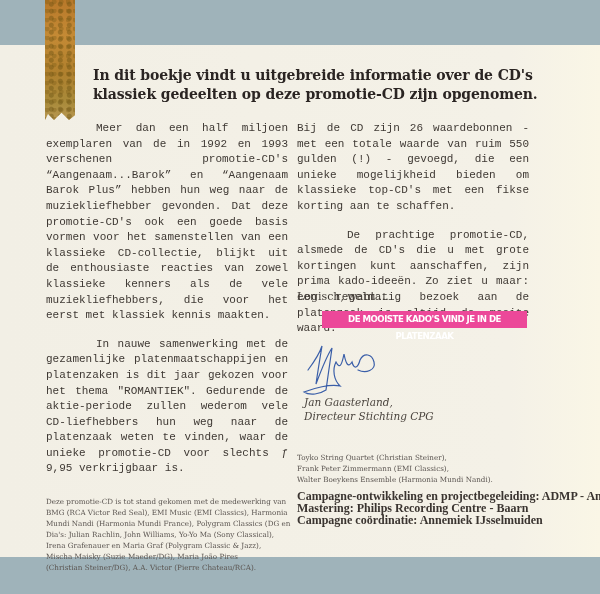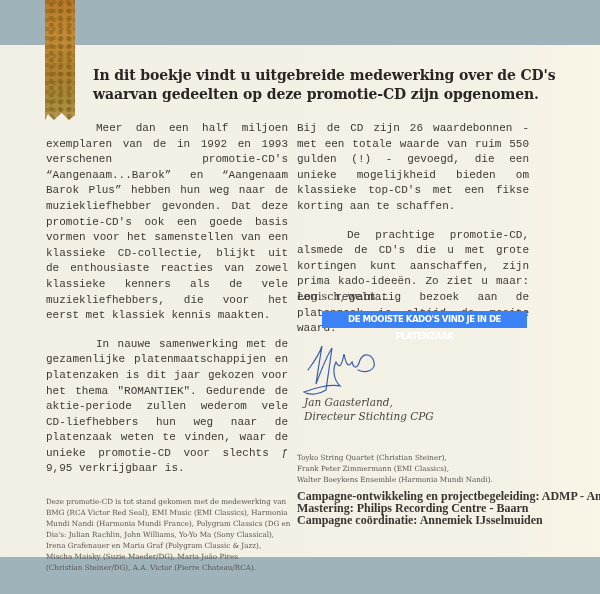--- a/index.html
+++ b/index.html
@@ -41,21 +41,21 @@
       position: absolute; font-size: 11px; line-height: 15.6px;
       text-align: justify; color: #3e3833; font-family: Liberation Mono, monospace;
     }
     .col-left { left: 46px; top: 121px; width: 242px; }
     .col-right { left: 297px; top: 121px; width: 232px; }
     .col p { margin: 0 0 13px 0; }
     .indent { text-indent: 50px; }
     .logisch { position: absolute; left: 297px; top: 290px; font-size: 11px; color: #3e3833; }
     .slogan {
       position: absolute; left: 322px; top: 311px; height: 17px; width: 205px;
-      background: #3b82f6; color: #fff;
+      background: #ec4899; color: #fff;
       font-family: "DejaVu Sans", sans-serif; font-weight: bold; font-size: 8.6px;
       line-height: 17px; text-align: center; letter-spacing: -0.5px;
     }
     .signature { position: absolute; left: 300px; top: 340px; width: 120px; height: 60px; }
     .signer {
       position: absolute; left: 304px; top: 395px; font-style: italic;
       font-size: 10.5px; line-height: 14px; color: #4a443e;
     }
     .credits {
       position: absolute; font-size: 7.2px; line-height: 11px; color: #5a5450;
@@ -70,22 +70,22 @@
   </style>
 </head>
 <body>
 
 <div class="band-top"></div>
 <div class="page"></div>
 <div class="band-bottom"></div>
 <div class="gold-strip"></div>
 
 <div class="heading">
-  <div>In dit boekje vindt u uitgebreide medewerking over de CD's</div>
-  <div>waarvan gedeelten op deze promotie-CD zijn opgenomen.</div>
+  <div>In dit boekje vindt u uitgebreide informatie over de CD's</div>
+  <div>klassiek gedeelten op deze promotie-CD zijn opgenomen.</div>
 </div>
 
 <div class="col col-left">
   <p class="indent">Meer dan een half miljoen exemplaren van de in 1992 en 1993 verschenen promotie-CD's “Aangenaam...Barok” en “Aangenaam Barok Plus” hebben hun weg naar de muziekliefhebber gevonden. Dat deze promotie-CD's ook een goede basis vormen voor het samenstellen van een klassieke CD-collectie, blijkt uit de enthousiaste reacties van zowel klassieke kenners als de vele muziekliefhebbers, die voor het eerst met klassiek kennis maakten.</p>
   <p class="indent">In nauwe samenwerking met de gezamenlijke platenmaatschappijen en platenzaken is dit jaar gekozen voor het thema "ROMANTIEK". Gedurende de aktie-periode zullen wederom vele CD-liefhebbers hun weg naar de platenzaak weten te vinden, waar de unieke promotie-CD voor slechts ƒ 9,95 verkrijgbaar is.</p>
 </div>
 
 <div class="col col-right">
   <p>Bij de CD zijn 26 waardebonnen - met een totale waarde van ruim 550 gulden (!) - gevoegd, die een unieke mogelijkheid bieden om klassieke top-CD's met een fikse korting aan te schaffen.</p>
   <p class="indent">De prachtige promotie-CD, alsmede de CD's die u met grote kortingen kunt aanschaffen, zijn prima kado-ideeën. Zo ziet u maar: een regelmatig bezoek aan de platenzaak is altijd de moeite waard.</p>

